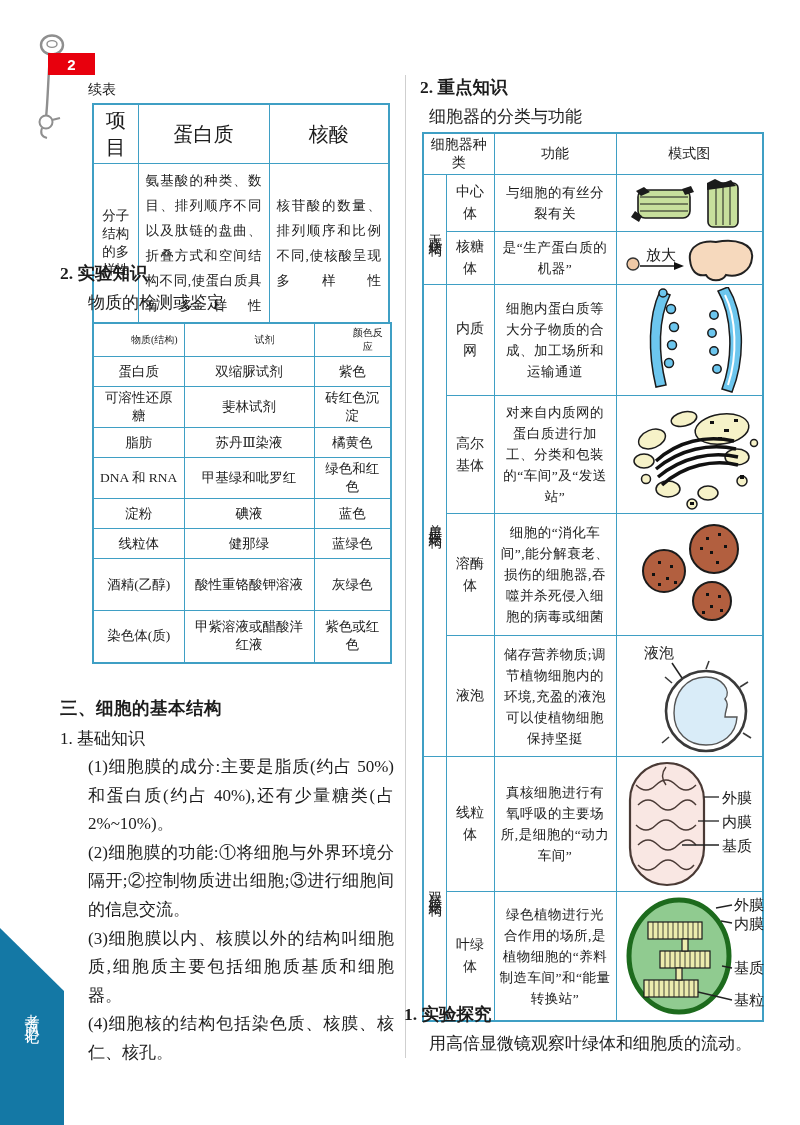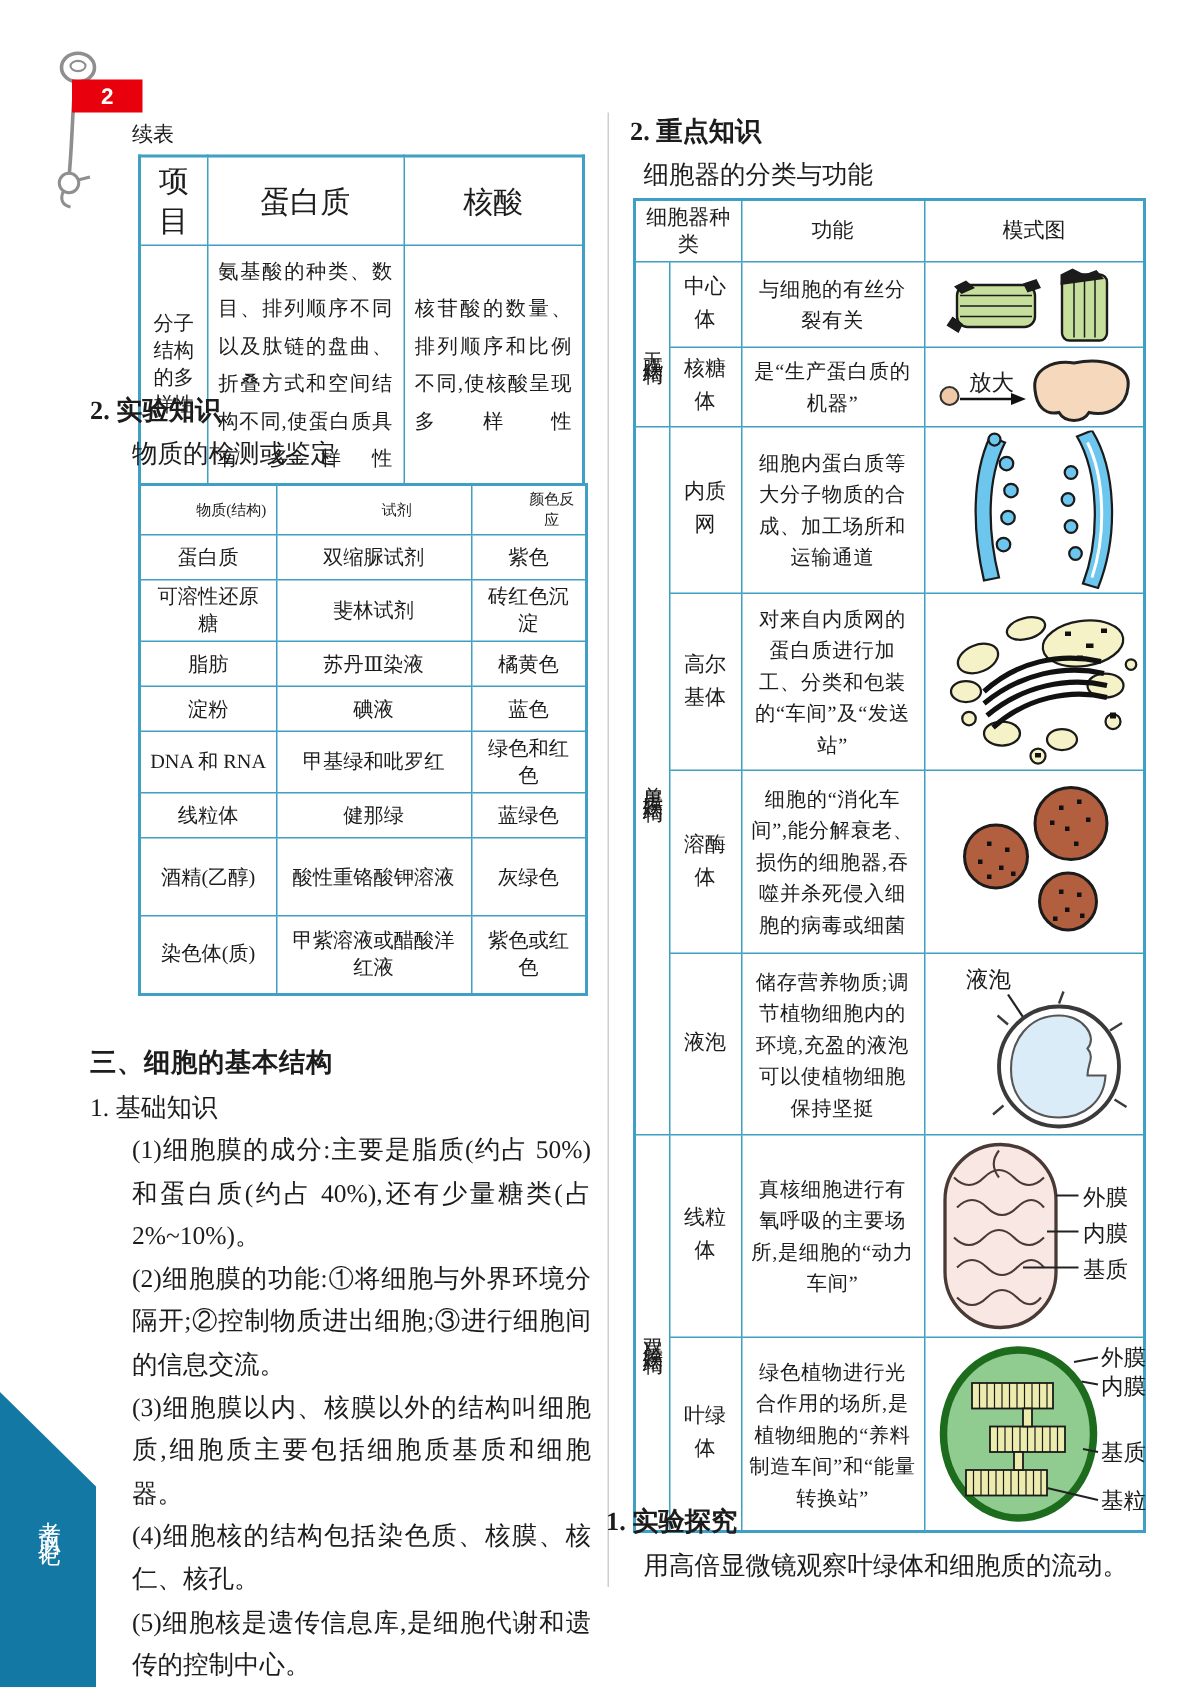--- a/index.html
+++ b/index.html
@@ -123,28 +123,28 @@
     <td>可溶性还原糖</td>
     <td>斐林试剂</td>
     <td>砖红色沉淀</td>
   </tr>
   <tr class="r30">
     <td>脂肪</td>
     <td>苏丹Ⅲ染液</td>
     <td>橘黄色</td>
   </tr>
   <tr class="r30">
+    <td>DNA 和 RNA</td>
+    <td>甲基绿和吡罗红</td>
+    <td>绿色和红色</td>
+  </tr>
+  <tr class="r30">
     <td>淀粉</td>
     <td>碘液</td>
     <td>蓝色</td>
-  </tr>
-  <tr class="r30">
-    <td>DNA 和 RNA</td>
-    <td>甲基绿和吡罗红</td>
-    <td>绿色和红色</td>
   </tr>
   <tr class="r30">
     <td>线粒体</td>
     <td>健那绿</td>
     <td>蓝绿色</td>
   </tr>
   <tr class="r52">
     <td>酒精(乙醇)</td>
     <td>酸性重铬酸钾溶液</td>
     <td>灰绿色</td>
@@ -158,21 +158,20 @@
   </table>
 
 <h2 class="abs h-basic bold">三、细胞的基本结构</h2>
 <p class="abs sub-basic">1. 基础知识</p>
 
 <div class="abs paras">
   <p>(1)细胞膜的成分:主要是脂质(约占 50%)和蛋白质(约占 40%),还有少量糖类(占 2%~10%)。</p>
   <p>(2)细胞膜的功能:①将细胞与外界环境分隔开;②控制物质进出细胞;③进行细胞间的信息交流。</p>
   <p>(3)细胞膜以内、核膜以外的结构叫细胞质,细胞质主要包括细胞质基质和细胞器。</p>
   <p>(4)细胞核的结构包括染色质、核膜、核仁、核孔。</p>
-  <p>(5)细胞核是遗传信息库,是细胞代谢和遗传的控制中心。</p>
 </div>
 
 <h2 class="abs h-key bold">2. 重点知识</h2>
 <p class="abs sub-key">细胞器的分类与功能</p>
 
 <table class="abs btbl t3">
   <colgroup>
       <col style="width:23px">
       <col style="width:48px">
       <col style="width:122px">

